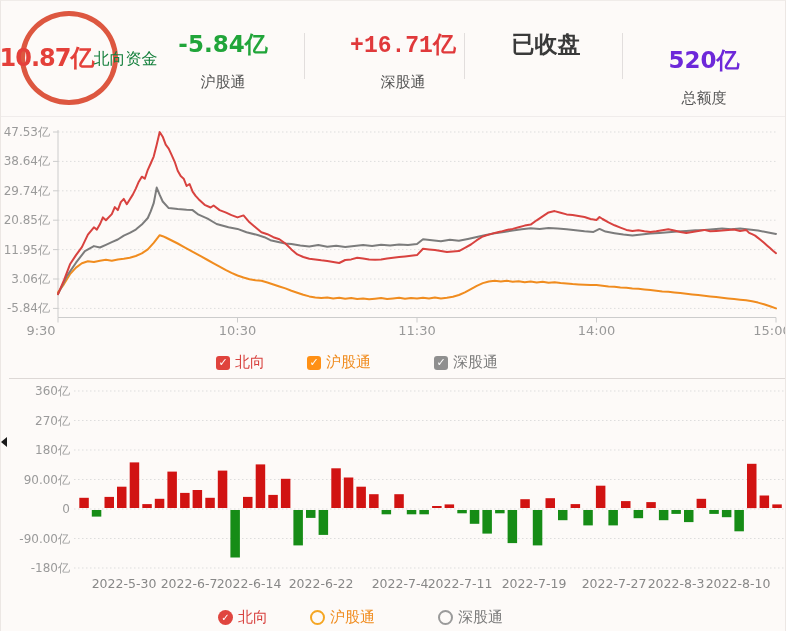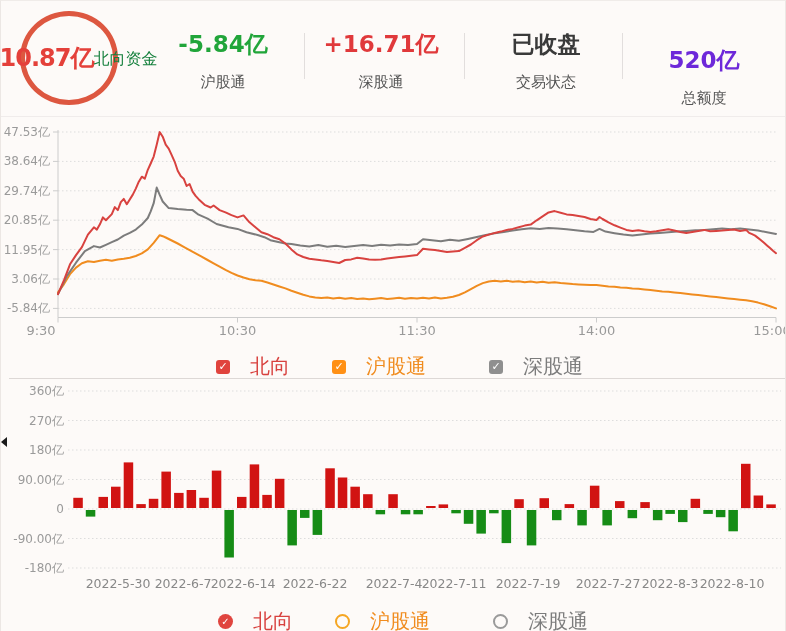--- a/index.html
+++ b/index.html
@@ -11,61 +11,60 @@
   .circle{position:absolute;left:19px;top:10px;width:88px;height:84px;border:5px solid #dd5740;
     border-radius:50%;display:flex;flex-direction:row;align-items:center;justify-content:center;background:transparent;}
   .circle-value{font-size:24px;font-weight:bold;color:#e4403a;white-space:nowrap;letter-spacing:-1px;}
   .circle-label{font-size:16px;color:#15803d;margin-top:3px;white-space:nowrap;}
   .stat-col{position:absolute;top:28px;width:160px;text-align:center;}
   .stat-value{font-size:23px;font-weight:600;white-space:nowrap;}
   .stat-label{font-size:15px;color:#555;margin-top:13px;}
   .stat-divider{position:absolute;top:32px;width:1px;height:46px;background:#e2dedd;}
   
   .line-chart-wrap{position:absolute;left:0;top:115px;width:786px;height:230px;border-top:1px solid #f0eceb;text-align:center;}
-  .bar-chart-wrap{position:absolute;left:10px;top:380px;width:656px;height:212px;text-align:right;}
+  .bar-chart-wrap{position:absolute;left:16px;top:380px;width:656px;height:212px;text-align:right;}
   .section-divider{position:absolute;left:8px;right:0;top:377px;height:1px;background:#ddd8d6;}
   svg{display:block;}
   svg text{font-family:"DejaVu Sans","Liberation Sans",sans-serif;}
   
   .legend-row{position:absolute;display:flex;align-items:center;}
   .legend-line{left:215px;top:352px;}
   .legend-bar{left:217px;top:607px;}
   .legend-item{display:flex;align-items:center;cursor:pointer;}
   .legend-check{width:14px;height:14px;border-radius:3px;color:#fff;font-size:11px;line-height:14px;
     text-align:center;font-weight:bold;}
   .legend-radio{width:15px;height:15px;border-radius:50%;box-sizing:border-box;color:#fff;
     font-size:10px;line-height:15px;text-align:center;font-weight:bold;}
-  .legend-label{margin-left:20px;font-size:20px;}
+  .legend-label{margin-left:5px;font-size:15px;}
   .edge-marker{position:absolute;left:0;top:436px;width:0;height:0;
     border-top:5px solid transparent;border-bottom:5px solid transparent;border-right:6px solid #1a1a1a;}
 </style>
 </head>
 <body>
 
 <div class="container">
 
   <div class="circle">
     <div class="circle-value">+10.87亿</div>
     <div class="circle-label">北向资金</div>
   </div>
 
   <div id="header-stats">
       <div class="stat-col" style="left: 142px;">
         <div class="stat-value" style="color: rgb(33, 165, 58);">-5.84亿</div>
         <div class="stat-label">沪股通</div>
       </div>
       <div class="stat-divider" style="left: 303px;"></div>
-      <div class="stat-col" style="left: 300px;">
+      <div class="stat-col" style="left: 322px; font-family: Liberation Mono, monospace;">
         <div class="stat-value" style="color: rgb(224, 57, 59);">+16.71亿</div>
         <div class="stat-label">深股通</div>
       </div>
       <div class="stat-divider" style="left: 463px;"></div>
       <div class="stat-col" style="left: 465px; text-align: center;">
         <div class="stat-value" style="color: rgb(58, 58, 58);">已收盘</div>
-        <div class="stat-label">交易状态</div>
       </div>
       <div class="stat-divider" style="left: 621px;"></div>
       <div class="stat-col" style="left: 623px;">
         <div class="stat-value" style="color: #6d28d9; margin-top: 16px;">520亿</div>
         <div class="stat-label">总额度</div>
       </div>
     </div>
 
   <div class="line-chart-wrap">
     <svg id="line-svg" width="786" height="230" viewBox="0 0 786 230">

